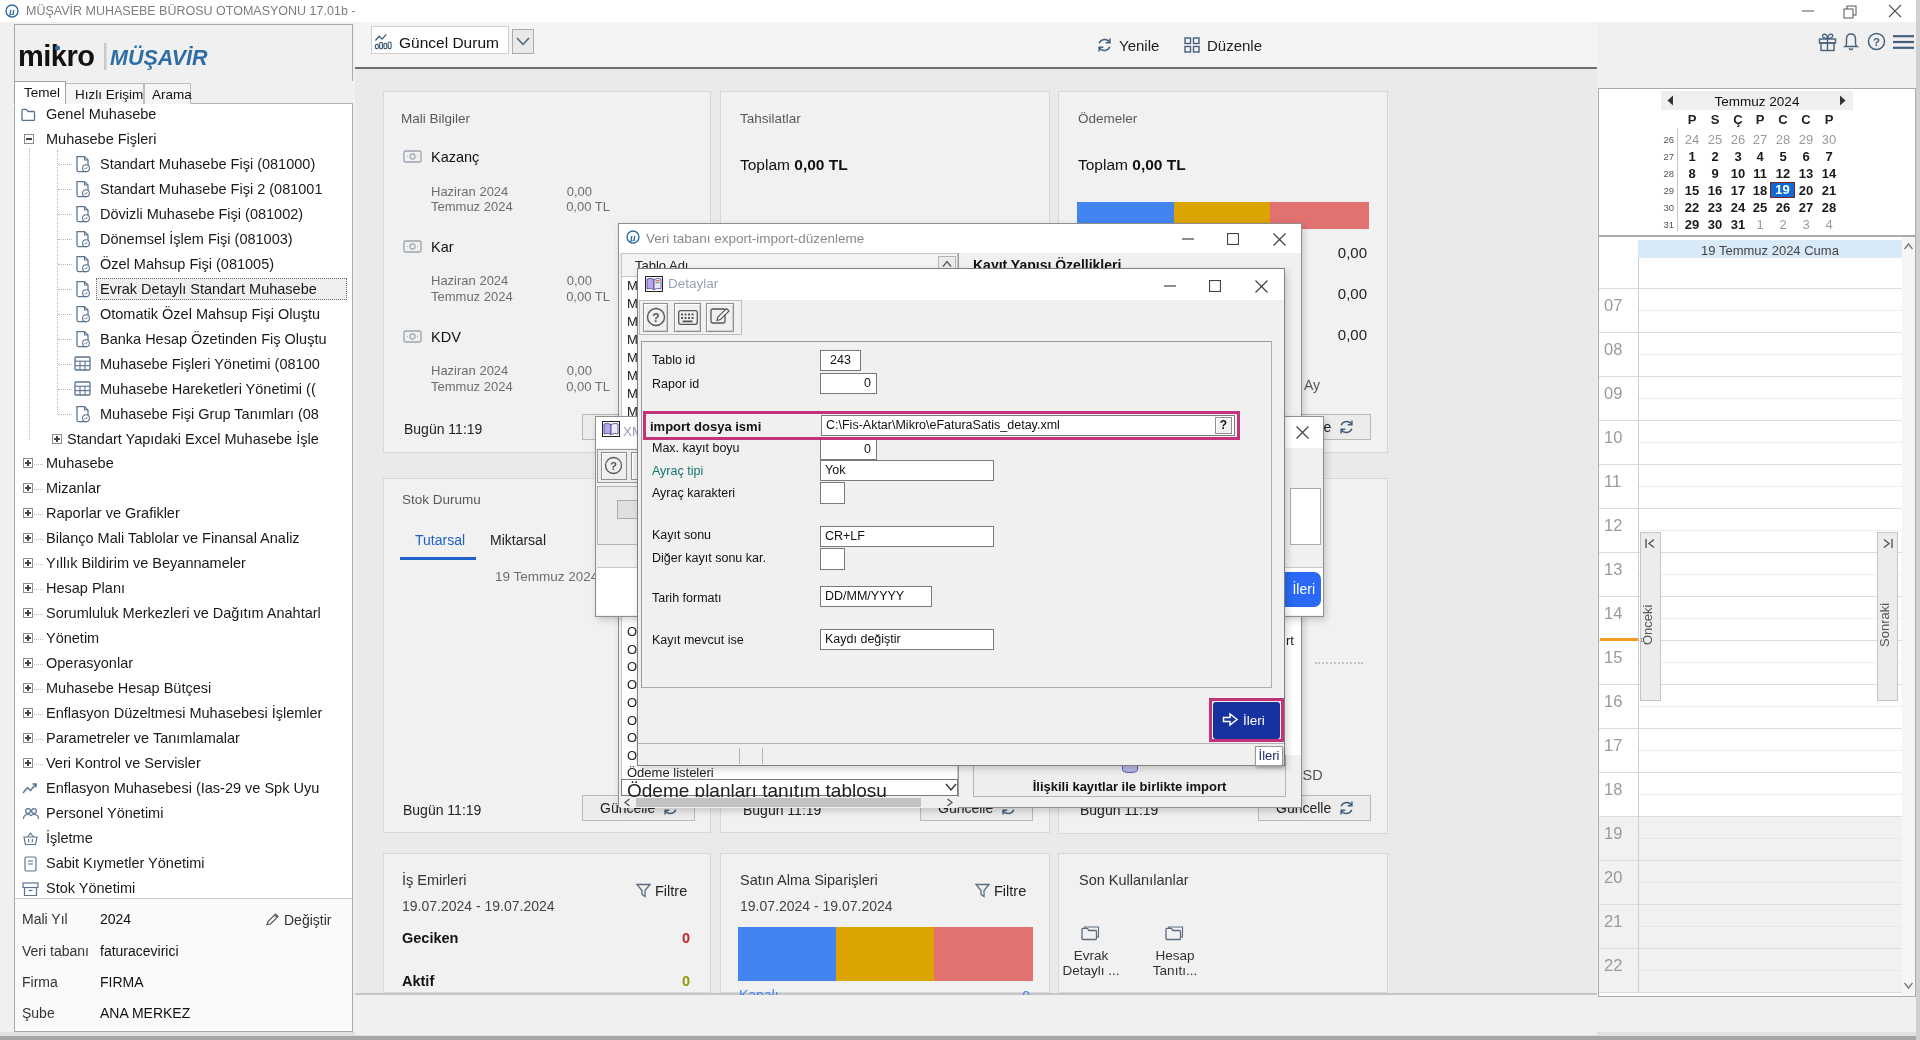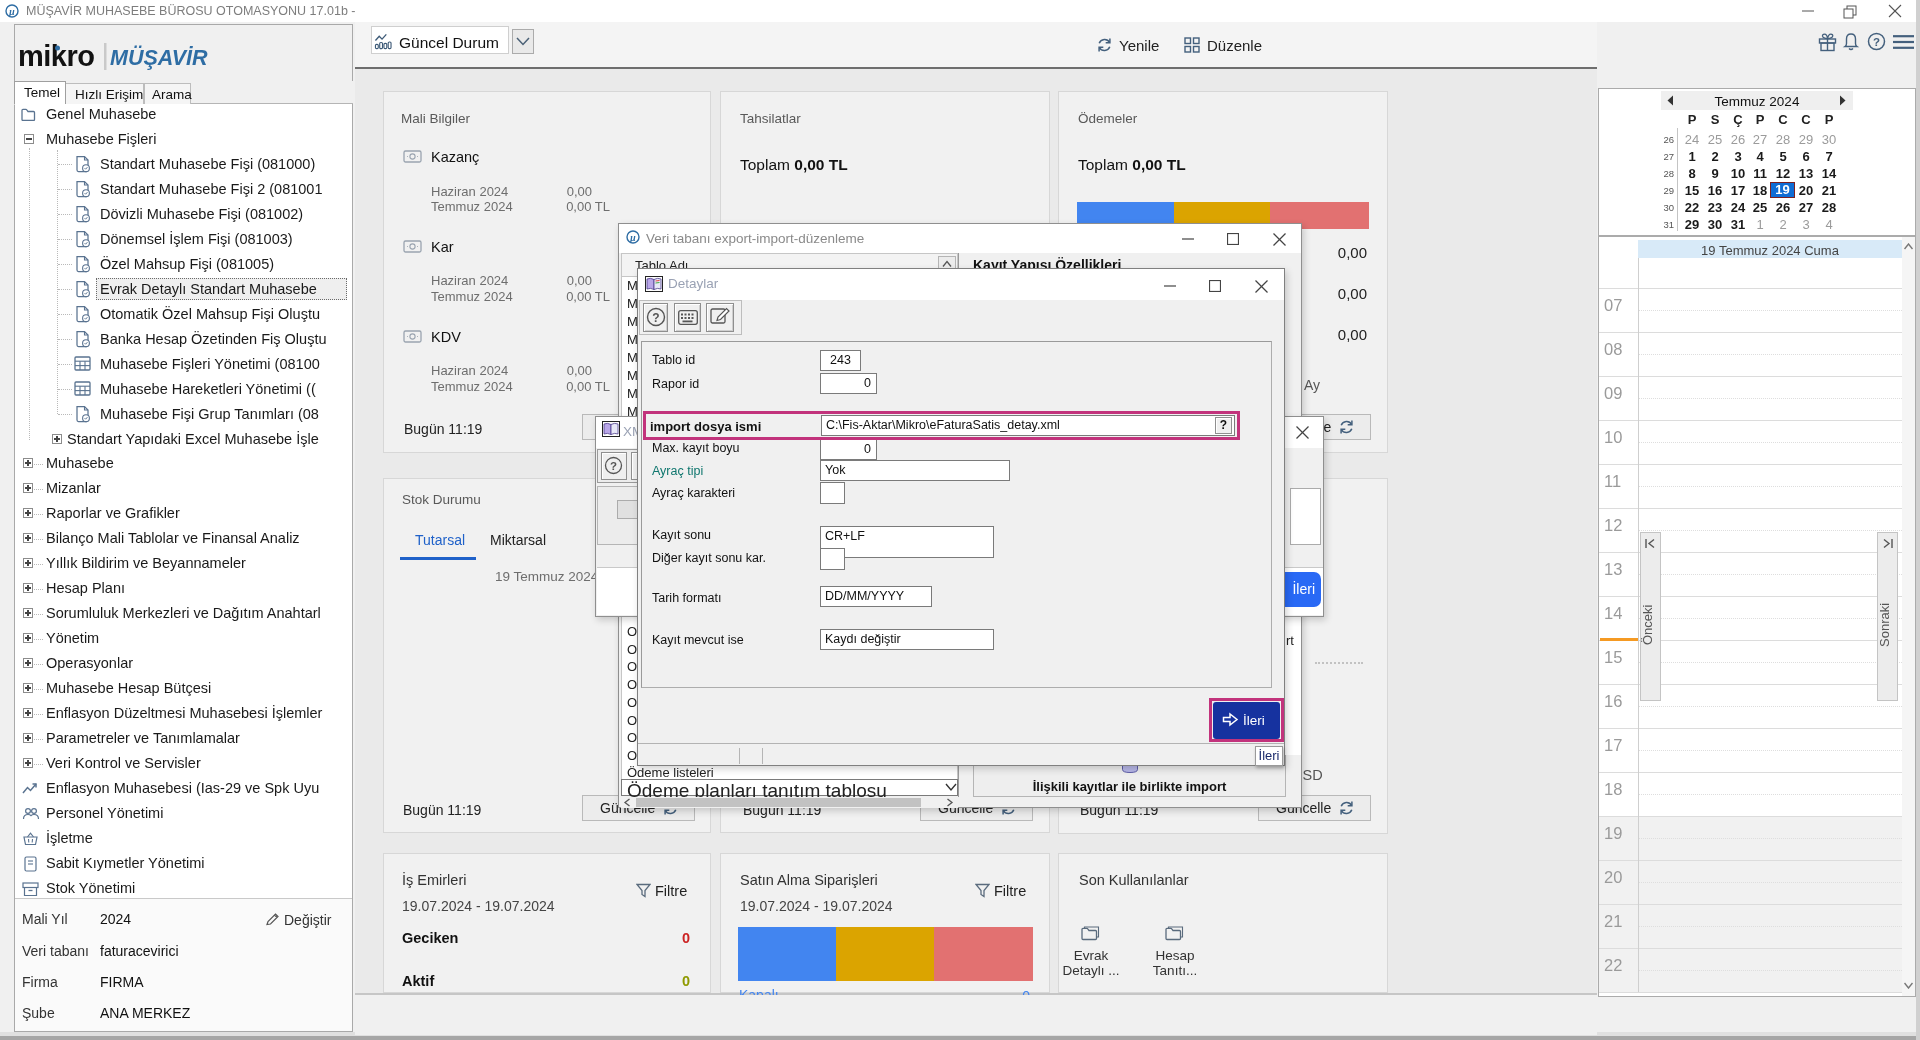--- a/index.html
+++ b/index.html
@@ -719,25 +719,25 @@
 <div class="a" style="left:820px;top:350px;width:41px;height:21px;background:#ffffff;border:1px solid #7a7a7a;font-size:12.5px;color:#111;line-height:18px;text-align:center;z-index:51;">243</div>
 <div class="a" style="left:652px;top:377px;font-size:12.5px;color:#111;white-space:nowrap;z-index:51;">Rapor id</div>
 <div class="a" style="left:820px;top:373px;width:57px;height:21px;background:#ffffff;border:1px solid #7a7a7a;font-size:12.5px;color:#111;line-height:18px;text-align:right;padding-right:5px;z-index:51;">0</div>
 <div class="a" style="left:643px;top:411px;width:597px;height:29px;border:3px solid #c2337c;z-index:52;"></div>
 <div class="a" style="left:650px;top:419px;font-size:13px;color:#111;white-space:nowrap;font-weight:bold;z-index:51;">import dosya ismi</div>
 <div class="a" style="left:821px;top:415px;width:414px;height:21px;background:#ffffff;border:1px solid #7a7a7a;font-size:12.5px;color:#111;line-height:18px;padding-left:4px;z-index:52;">C:\Fis-Aktar\Mikro\eFaturaSatis_detay.xml</div>
 <div class="a" style="left:1215px;top:417px;width:17px;height:17px;background:#f0f0f0;border:1px solid #8f8f8f;box-shadow:inset 1px 1px 0 #fff;font-size:12px;font-weight:bold;color:#111;text-align:center;line-height:15px;z-index:52;">?</div>
 <div class="a" style="left:652px;top:441px;font-size:12.5px;color:#111;white-space:nowrap;z-index:51;">Max. kayıt boyu</div>
 <div class="a" style="left:820px;top:439px;width:57px;height:21px;background:#ffffff;border:1px solid #7a7a7a;font-size:12.5px;color:#111;line-height:18px;text-align:right;padding-right:5px;z-index:51;">0</div>
 <div class="a" style="left:652px;top:464px;font-size:12.5px;color:#0f766e;white-space:nowrap;z-index:51;">Ayraç tipi</div>
-<div class="a" style="left:820px;top:460px;width:190px;height:21px;background:#ffffff;border:1px solid #7a7a7a;font-size:12.5px;color:#111;line-height:18px;padding-left:4px;z-index:51;">Yok</div>
+<div class="a" style="left:820px;top:460px;width:174px;height:21px;background:#ffffff;border:1px solid #7a7a7a;font-size:12.5px;color:#111;line-height:18px;padding-left:4px;z-index:51;">Yok</div>
 <div class="a" style="left:652px;top:486px;font-size:12.5px;color:#111;white-space:nowrap;z-index:51;">Ayraç karakteri</div>
 <div class="a" style="left:820px;top:482px;width:25px;height:22px;background:#ffffff;border:1px solid #7a7a7a;font-size:12.5px;color:#111;line-height:18px;z-index:51;"></div>
 <div class="a" style="left:652px;top:528px;font-size:12.5px;color:#111;white-space:nowrap;z-index:51;">Kayıt sonu</div>
-<div class="a" style="left:820px;top:526px;width:174px;height:32px;background:#ffffff;border:1px solid #7a7a7a;font-size:12.5px;color:#111;line-height:18px;padding-left:4px;z-index:51;">CR+LF</div>
+<div class="a" style="left:820px;top:526px;width:174px;height:21px;background:#ffffff;border:1px solid #7a7a7a;font-size:12.5px;color:#111;line-height:18px;padding-left:4px;z-index:51;">CR+LF</div>
 <div class="a" style="left:652px;top:551px;font-size:12.5px;color:#111;white-space:nowrap;z-index:51;">Diğer kayıt sonu kar.</div>
 <div class="a" style="left:820px;top:548px;width:25px;height:22px;background:#ffffff;border:1px solid #7a7a7a;font-size:12.5px;color:#111;line-height:18px;z-index:51;"></div>
 <div class="a" style="left:652px;top:591px;font-size:12.5px;color:#111;white-space:nowrap;z-index:51;">Tarih formatı</div>
 <div class="a" style="left:820px;top:586px;width:112px;height:21px;background:#ffffff;border:1px solid #7a7a7a;font-size:12.5px;color:#111;line-height:18px;padding-left:4px;z-index:51;">DD/MM/YYYY</div>
 <div class="a" style="left:652px;top:633px;font-size:12.5px;color:#111;white-space:nowrap;z-index:51;">Kayıt mevcut ise</div>
 <div class="a" style="left:820px;top:629px;width:174px;height:21px;background:#ffffff;border:1px solid #7a7a7a;font-size:12.5px;color:#111;line-height:18px;padding-left:4px;z-index:51;">Kaydı değiştir</div>
 <div class="a" style="left:1209px;top:698px;width:75px;height:44px;border:3px solid #c2337c;z-index:52;"></div>
 <div class="a" style="left:1213px;top:702px;width:67px;height:37px;background:#16329f;border-radius:3px;z-index:52;"></div>
 <svg class="sv" style="left:1222px;top:712px;z-index:53" width="17" height="15" viewBox="0 0 17 15">
     <path d="M1.5 5.5 L8 5.5 L8 2 L15 7.5 L8 13 L8 9.5 L1.5 9.5 Z" fill="none" stroke="#fff" stroke-width="1.5"></path>

